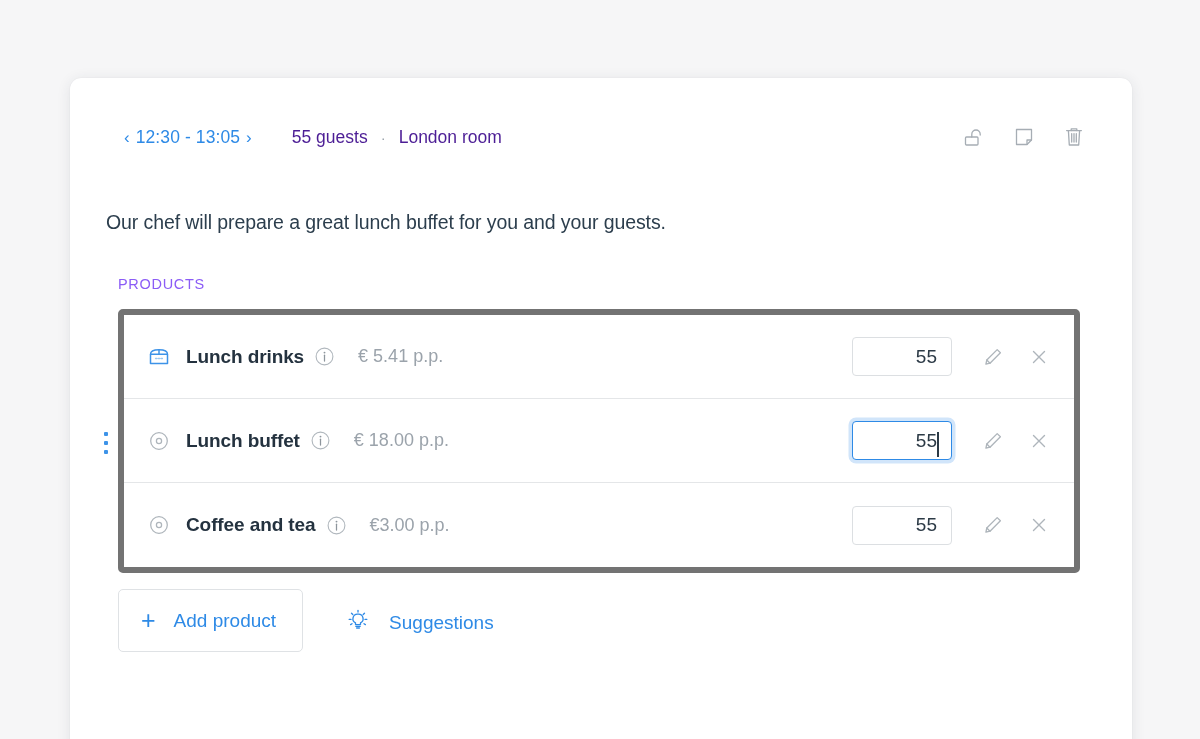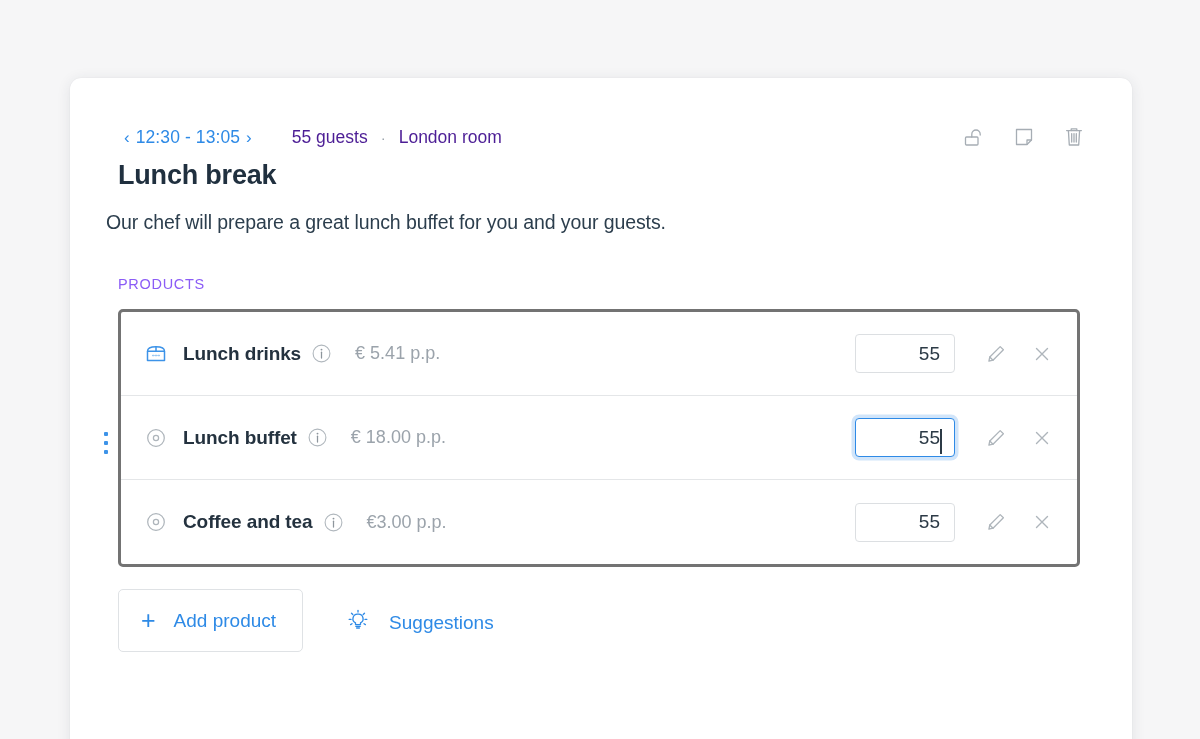--- a/index.html
+++ b/index.html
@@ -128,21 +128,21 @@
     display: block;
     width: 4px; height: 4px;
     background: #3d93e8;
     border-radius: 1px;
   }
 
   .products {
     position: absolute;
     left: 48px; top: 231px;
     width: 962px;
-    border: 3px solid #737373;
+    border: 6px solid #737373;
     border-radius: 5px;
     background: #fff;
     overflow: hidden;
   }
   .prow {
     display: flex;
     align-items: center;
     height: 84px;
     padding: 0 20px 0 22px;
     border-bottom: 1px solid #e4e6e8;
@@ -297,21 +297,20 @@
           <svg width="22" height="22" viewBox="0 0 22 22" fill="none" stroke="#a6adb4" stroke-width="1.3" stroke-linecap="round" stroke-linejoin="round">
             <path d="M3.6 4.6 H18.4"></path>
             <path d="M5.4 4.6 L6.3 19 H15.7 L16.6 4.6"></path>
             <path d="M8.2 4.5 V2.9 H13.8 V4.5"></path>
             <path d="M8.7 7.6 V16.1 M11 7.6 V16.1 M13.3 7.6 V16.1"></path>
           </svg>
         </span>
       </div>
     </div>
 
-    <div class="title">Lunch break</div>
     <div class="subtitle">Our chef will prepare a great lunch buffet for you and your guests.</div>
 
     <div class="section-label">PRODUCTS</div>
 
     <div class="drag-handle">
       <i></i>
       <i></i>
       <i></i>
     </div>
 

